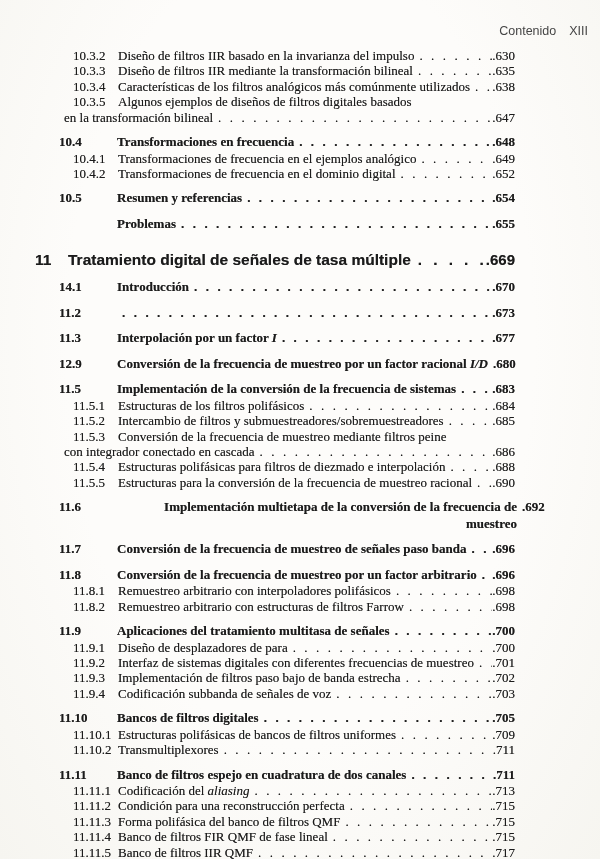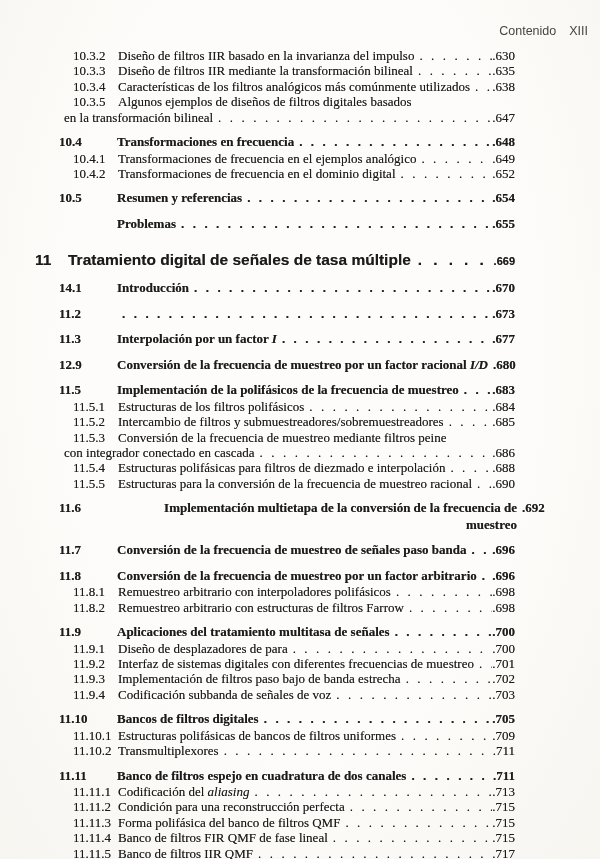--- a/index.html
+++ b/index.html
@@ -50,21 +50,21 @@
   .row.cont{padding-left:64px;}
   
   .row.chapter{
     font-family:"Liberation Sans", sans-serif;
     font-weight:bold;font-size:15.5px;line-height:20px;
     margin-top:18px;margin-bottom:6px;
     text-shadow:0 0 .6px rgba(25,25,25,.6);
   }
   .row.chapter .num{width:33px;}
   .row.chapter .dots{letter-spacing:3.4px;padding-left:7px;}
-  .row.chapter .page{font-size:11px;}
+  .row.chapter .page{font-size:15px;}
   .title i{font-style:italic;}
 </style>
 </head>
 <body>
 
 <div class="page-header">
   <span>Contenido</span><span class="roman">XIII</span>
 </div>
 
 <div class="toc">
@@ -151,21 +151,21 @@
     <span class="page">677</span>
   </div>
     <div class="row section">
     <span class="num">12.9</span>
     <span class="title"><span>Conversión de la frecuencia de muestreo por un factor racional </span><i>I/D</i></span>
     <span class="dots"></span>
     <span class="page">680</span>
   </div>
     <div class="row section">
     <span class="num">11.5</span>
-    <span class="title"><span>Implementación de la polifásicos de la frecuencia de muestreo</span><i></i></span>
+    <span class="title"><span>Implementación de la conversión de la frecuencia de sistemas</span><i></i></span>
     <span class="dots"></span>
     <span class="page">683</span>
   </div>
     <div class="row sub">
     <span class="num">11.5.1</span>
     <span class="title"><span>Estructuras de los filtros polifásicos</span><i></i></span>
     <span class="dots"></span>
     <span class="page">684</span>
   </div>
     <div class="row sub">

